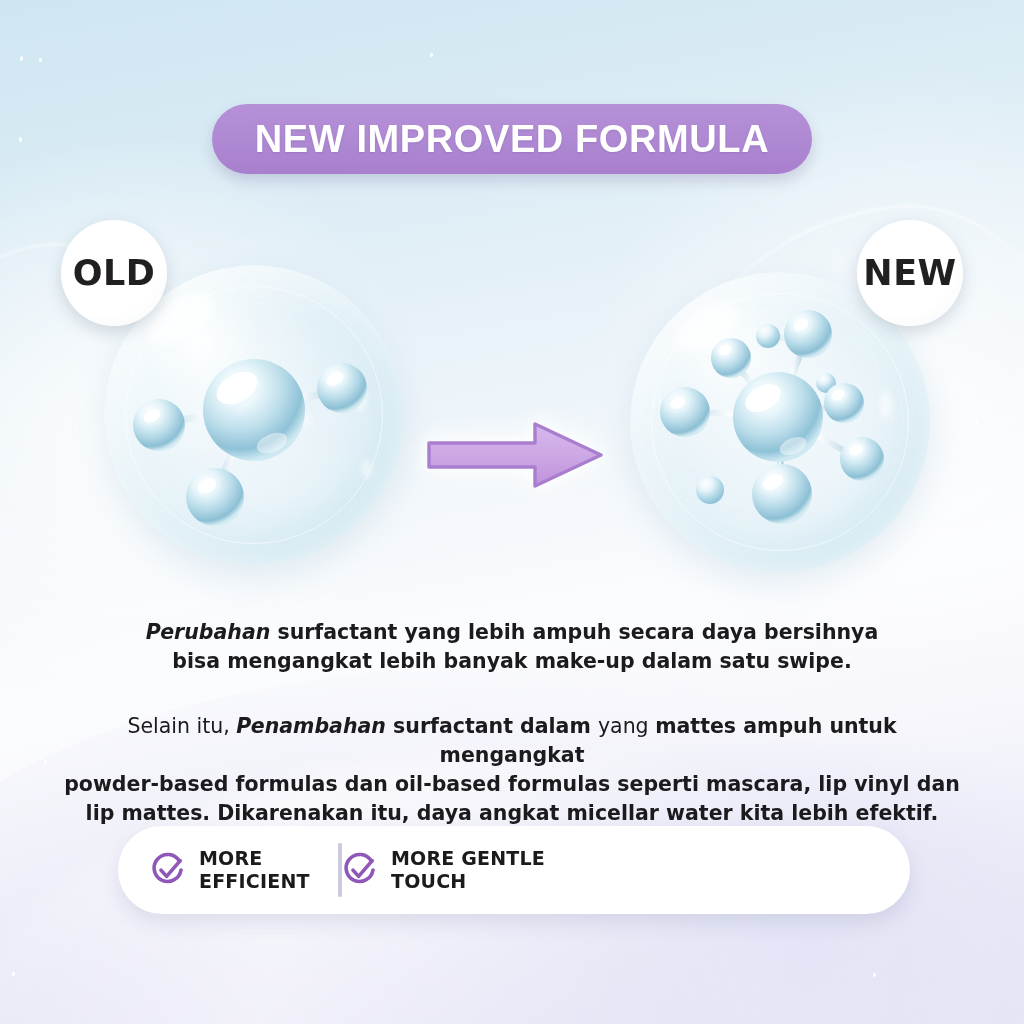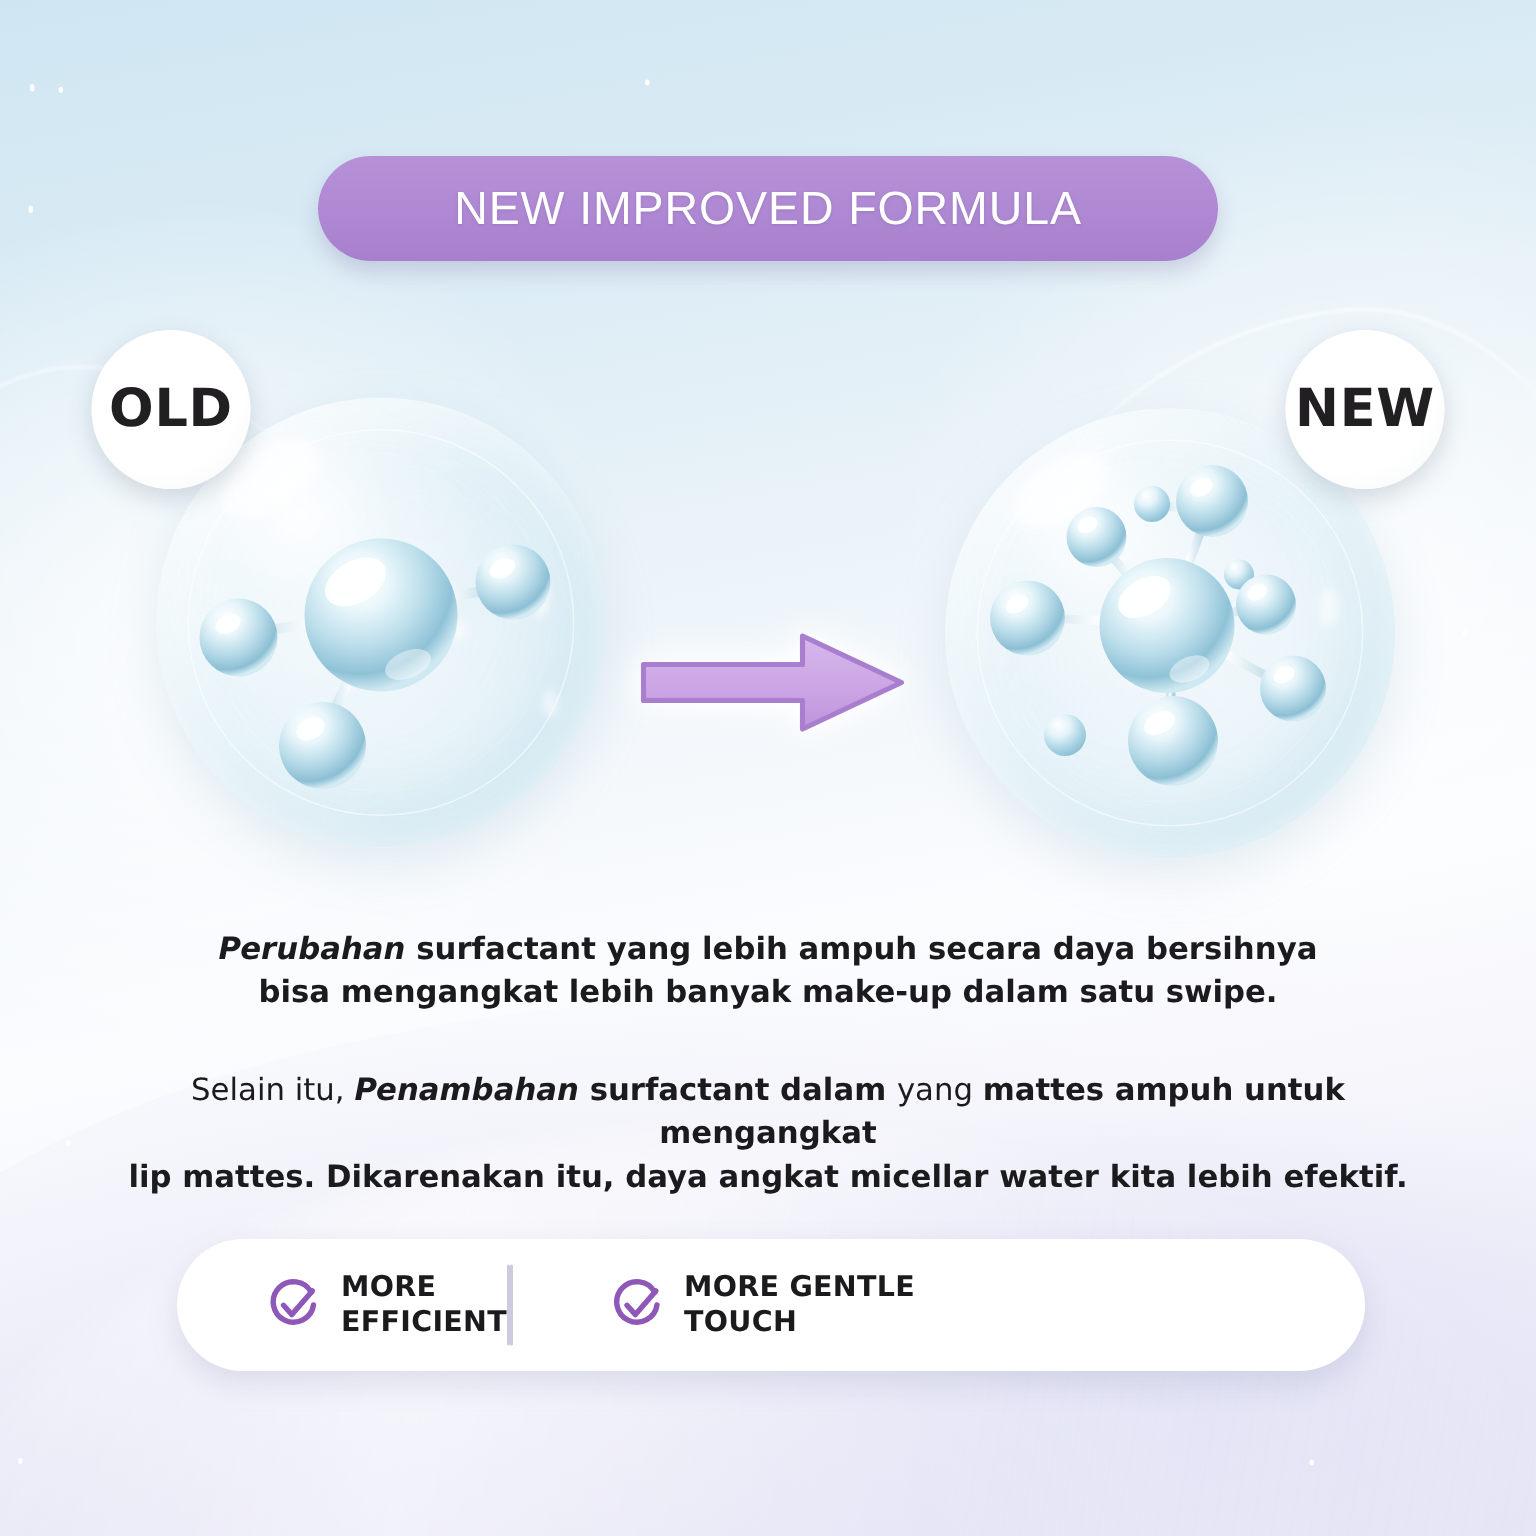--- a/index.html
+++ b/index.html
@@ -64,21 +64,21 @@
 
   
   .banner{
     position:absolute;left:212px;top:104px;width:600px;height:70px;
     background:linear-gradient(180deg,#b691d8 0%,#ae88d2 55%,#a87fcd 100%);
     border-radius:36px;
     box-shadow:0 7px 14px rgba(90,70,130,.20);
     display:flex;align-items:center;justify-content:center;
   }
   .banner-text{
-    color:#ffffff;font-size:31px;font-weight:normal;letter-spacing:.6px;
+    color:#ffffff;font-size:38px;font-weight:bold;letter-spacing:.6px;
     text-shadow:0 1px 2px rgba(120,95,160,.35);
     white-space:nowrap;
   }
 
   
   .badge{
     position:absolute;width:106px;height:106px;border-radius:50%;
     background:radial-gradient(circle at 38% 32%, #ffffff 0%, #ffffff 62%, #f4f6f8 100%);
     box-shadow:0 6px 16px rgba(80,100,125,.22);
     display:flex;align-items:center;justify-content:center;
@@ -140,21 +140,20 @@
     position:absolute;left:118px;top:826px;width:792px;height:88px;
     background:#ffffff;border-radius:44px;
     box-shadow:0 8px 20px rgba(120,130,165,.20);
     display:flex;align-items:center;
     z-index:5;
   }
   .feat{
     display:flex;align-items:center;gap:13px;
     height:100%;
     box-sizing:border-box;
-    justify-content:flex-end;
   }
   .f1{padding-left:32px;width:220px;}
   .f2{width:304px;padding-left:42px;}
   .f3{width:268px;}
   .sep{width:2px;height:54px;background:#cdc9de;border-radius:1px;flex:none;}
   .feat-label{
     font-family:"DejaVu Sans", sans-serif;
     font-size:19px;font-weight:bold;color:#1b1b1d;line-height:23px;
     letter-spacing:.2px;white-space:pre-line;
   }
@@ -322,20 +321,21 @@
   </svg>
 </div>
 
 <div class="copy p1">
   <p><span class="ital">Perubahan</span><span> surfactant yang lebih ampuh secara daya bersihnya</span></p>
   <p><span>bisa mengangkat lebih banyak make-up dalam satu swipe.</span></p>
 </div>
 
 <div class="copy p2">
   <p><span class="thin">Selain itu, </span><span class="ital">Penambahan</span><span> surfactant dalam </span><span class="thin">yang </span><span>mattes ampuh untuk mengangkat</span></p>
+  <p><span>powder-based formulas dan oil-based formulas seperti mascara, lip vinyl dan</span></p>
   <p><span>lip mattes. Dikarenakan itu, daya angkat micellar water kita lebih efektif.</span></p>
 </div>
 
 <div class="featbar">
 
   <div class="feat f1">
     <svg class="check" width="36" height="36" viewBox="0 0 36 36">
       <path d="M29.5 9.5 A13.5 13.5 0 1 0 31 18" fill="none" stroke="#8e57b8" stroke-width="3.6" stroke-linecap="round"></path>
       <path d="M11 18.2 L16.6 24.4 L30.2 8.6" fill="none" stroke="#8e57b8" stroke-width="3.6" stroke-linecap="round" stroke-linejoin="round"></path>
     </svg>

